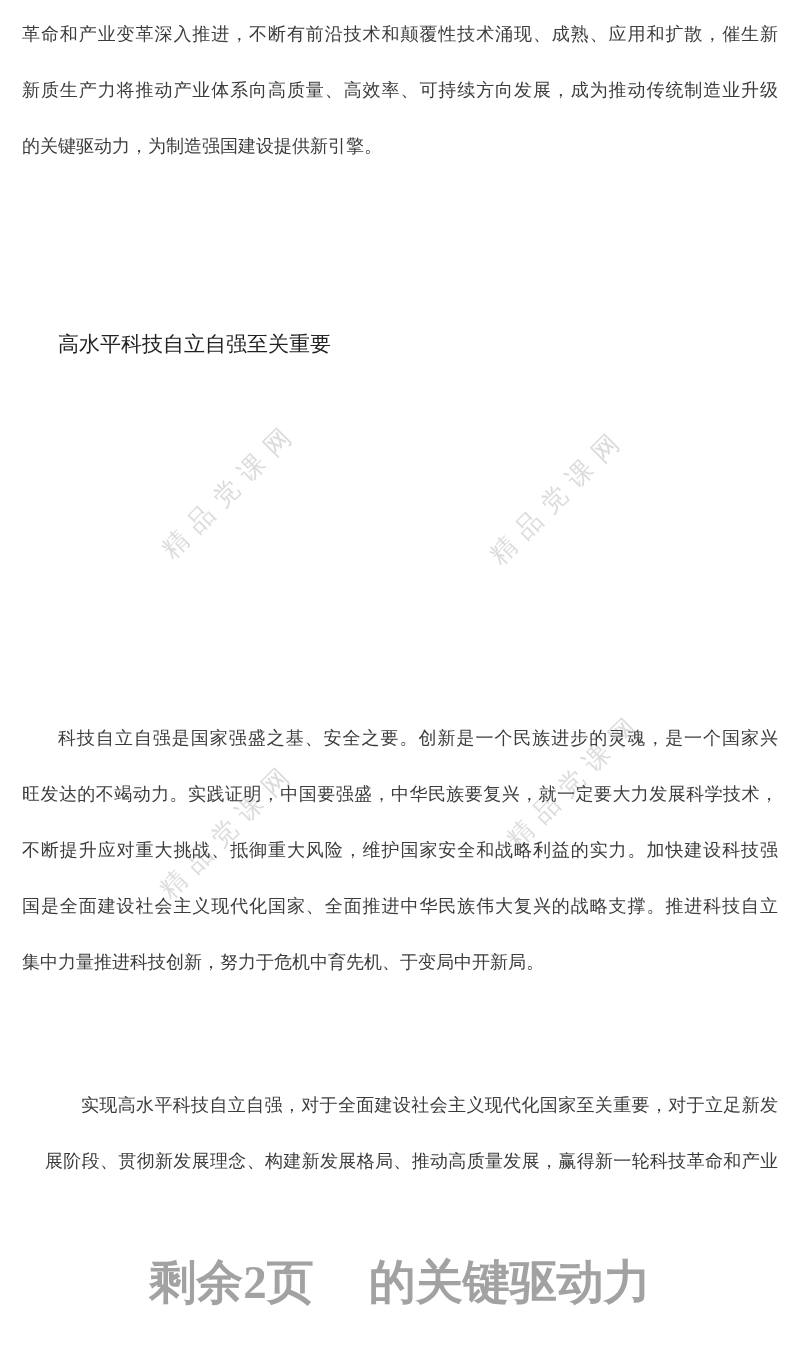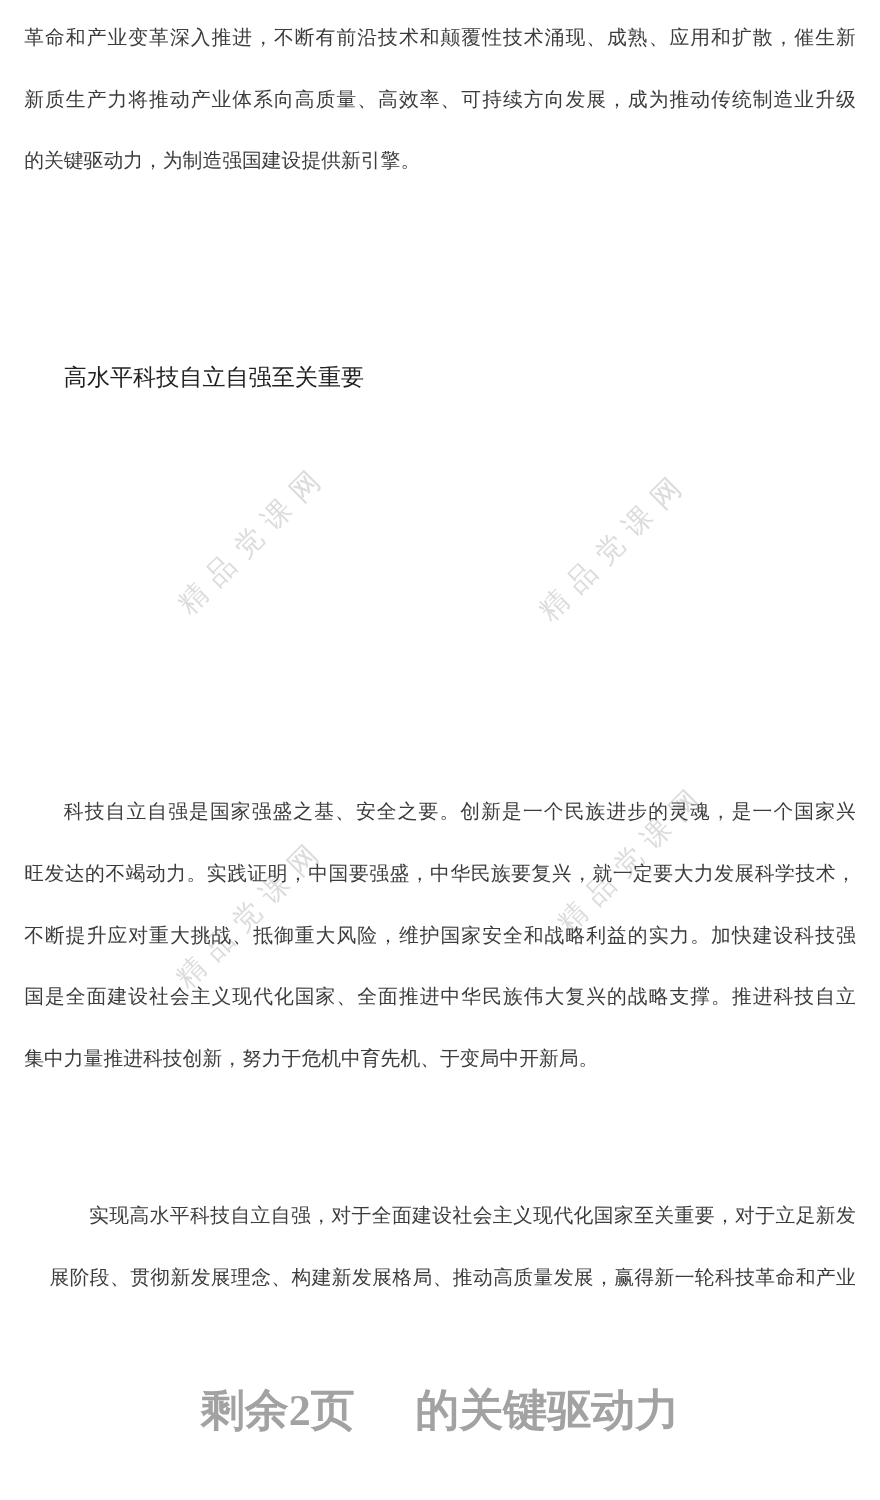--- a/index.html
+++ b/index.html
@@ -52,21 +52,21 @@
   }
   .p1{top:6px;}
   .p2{top:401px;}
   .p3{top:710px;}
   .p4{top:1077px;margin-left:23px;}
   .footer-notice{
     position:absolute;top:1252px;left:0;width:100%;
     display:flex;justify-content:center;gap:55px;
     font-family:"Liberation Serif", serif;
     font-weight:bold;
-    font-size:40px;
+    font-size:47px;
     line-height:60px;
     color:var(--banner_text);
   }
 </style>
 </head>
 <body>
 
 <div class="page">
 
   <div class="watermark-layer">

